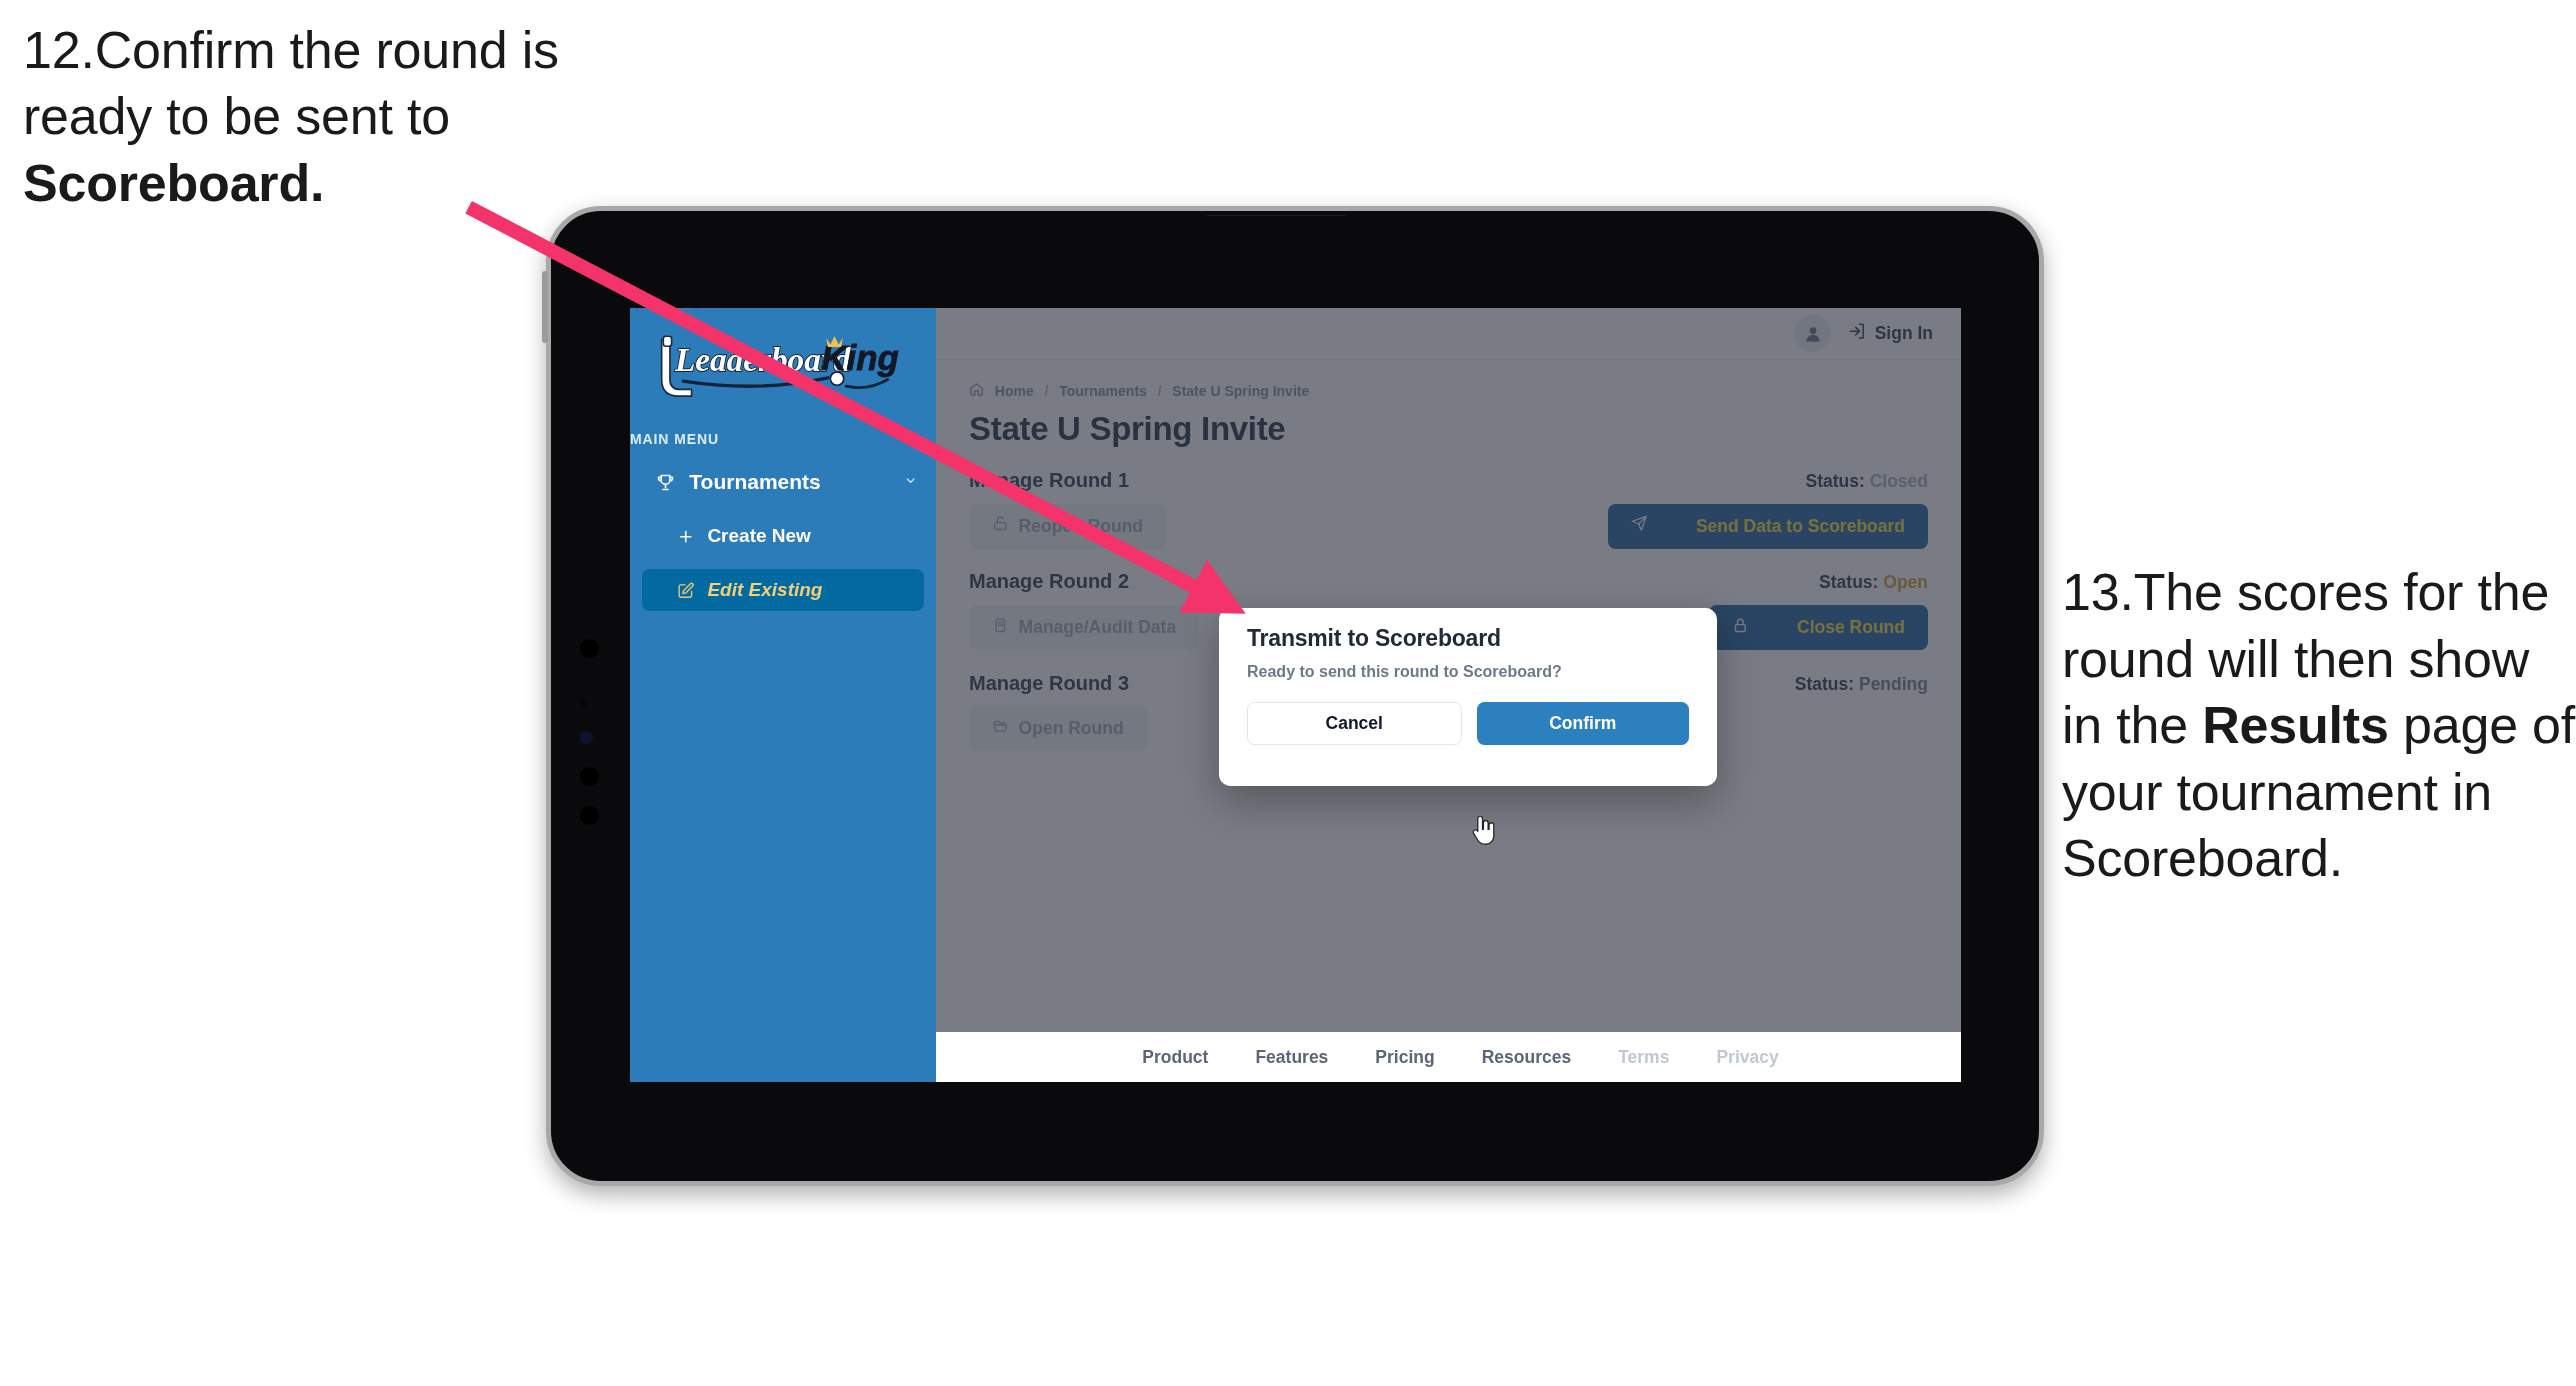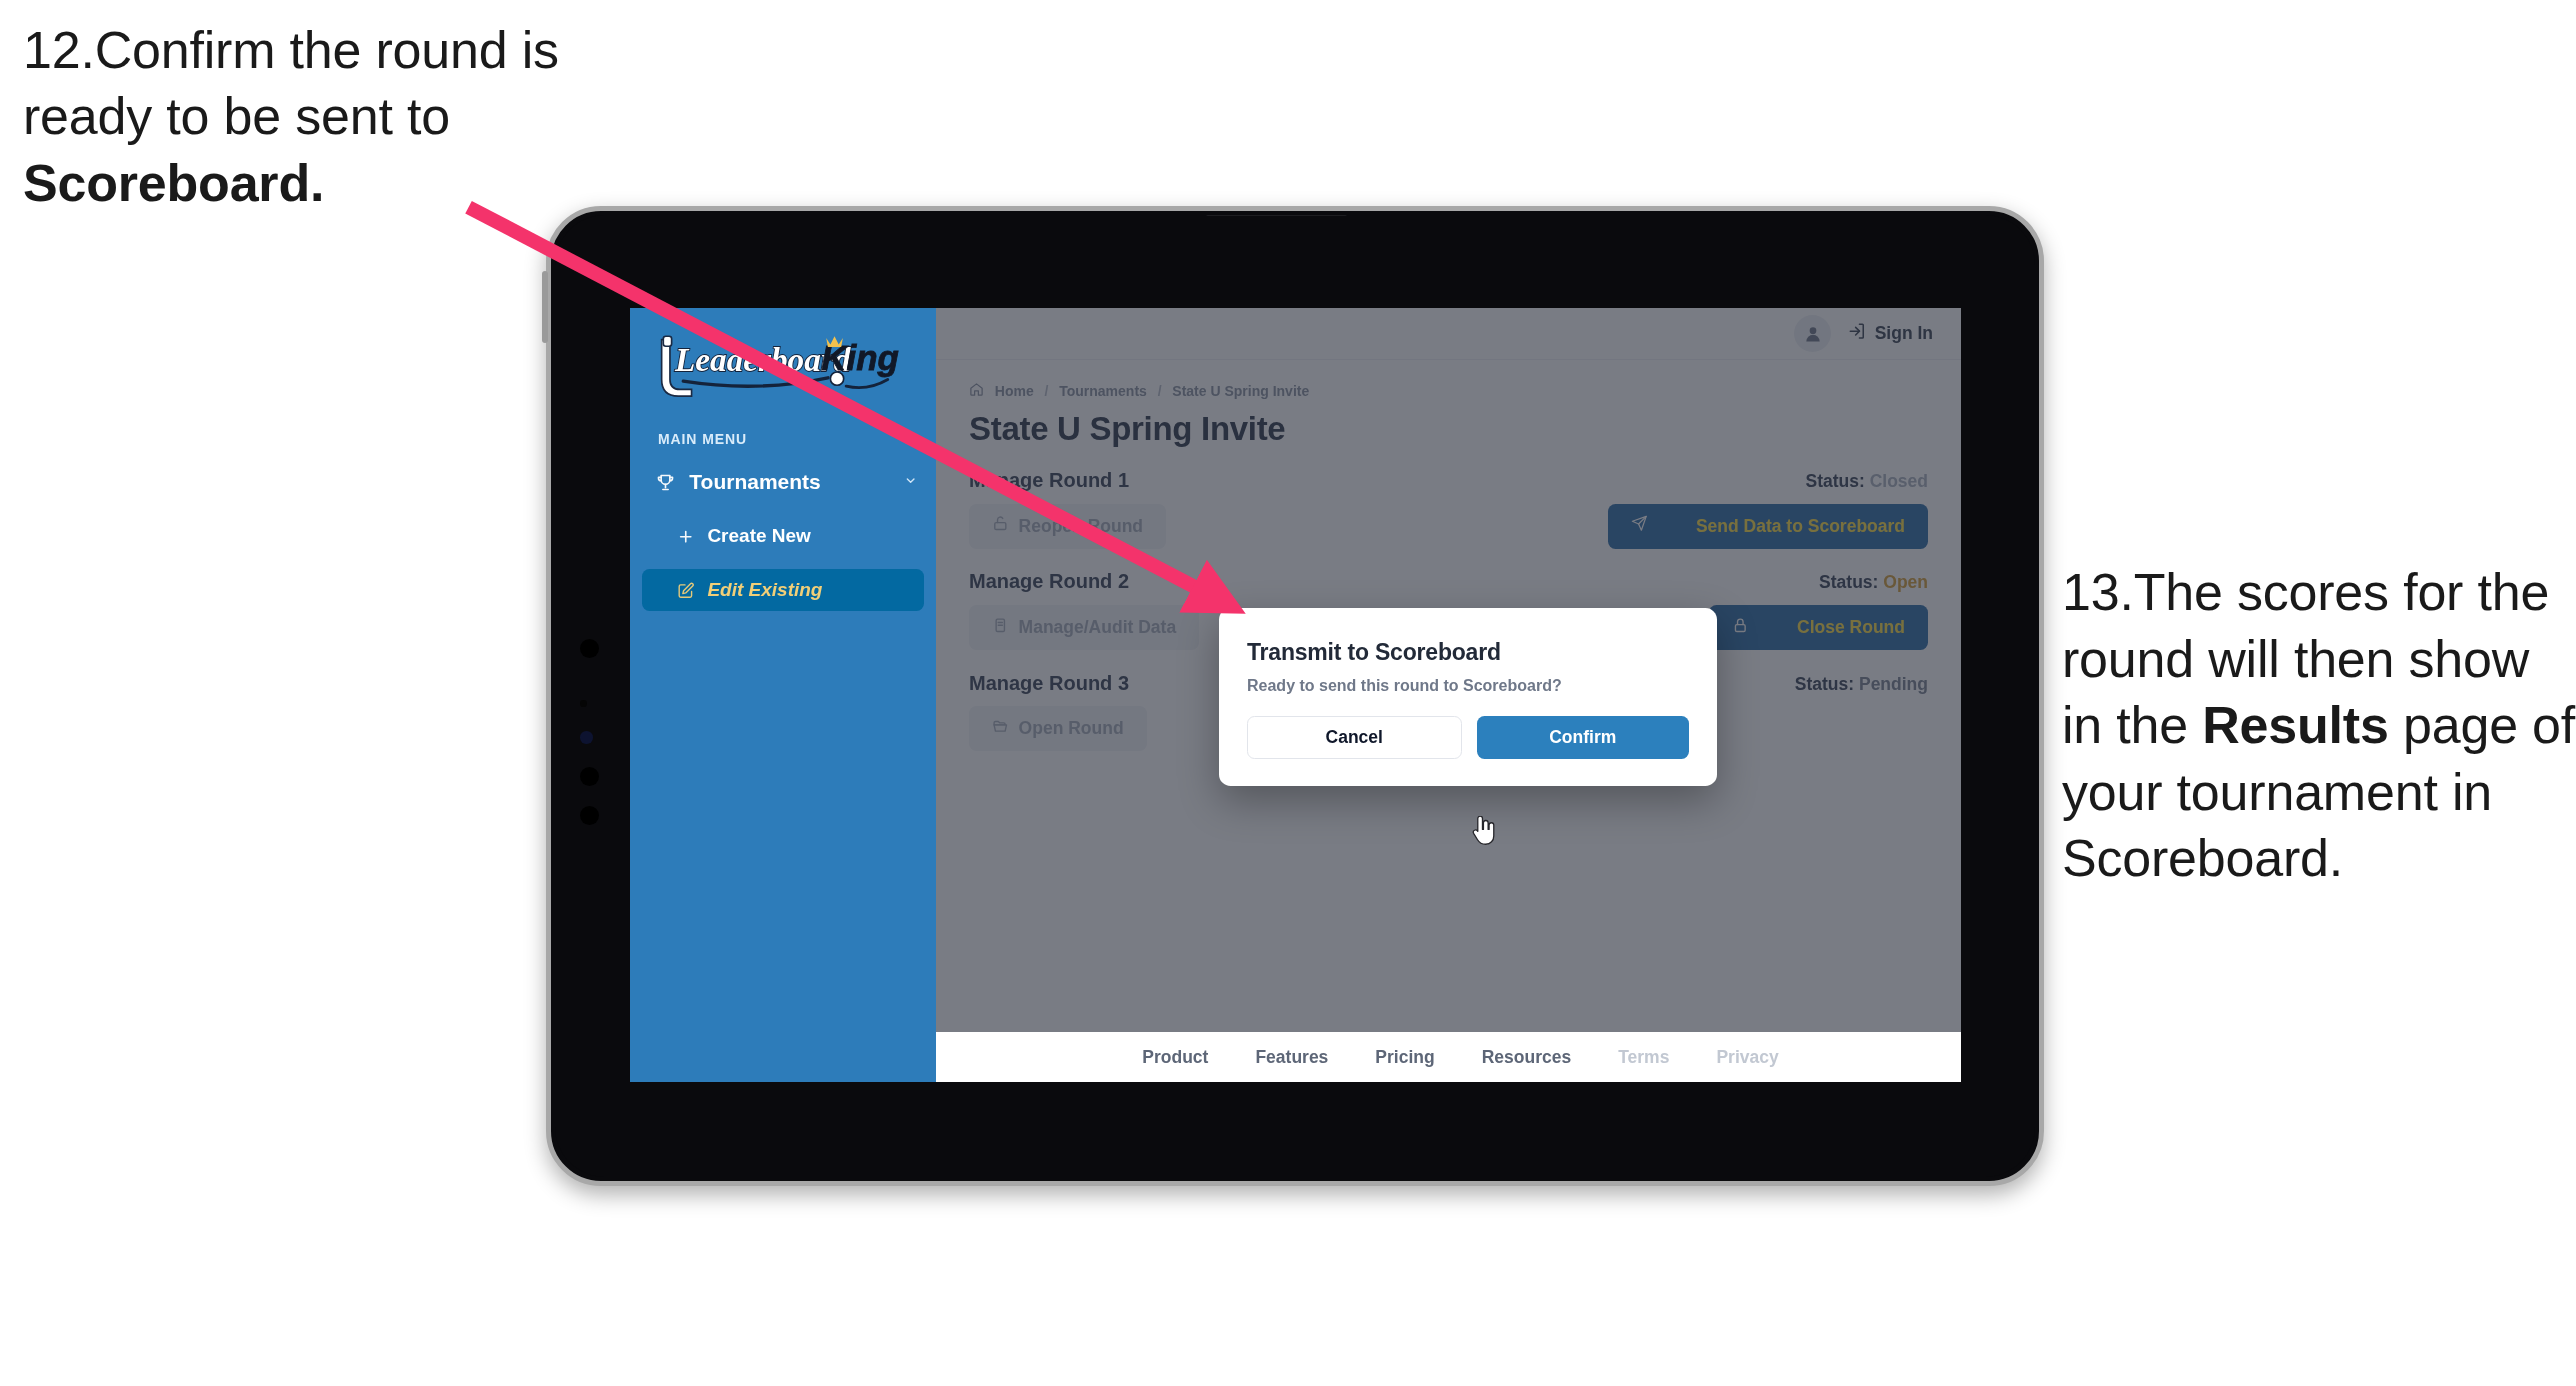--- a/index.html
+++ b/index.html
@@ -121,21 +121,20 @@
   }
   #logo {
     position: relative;
     margin: 23px 0 0 0;
     height: 80px;
     text-align: center;
   }
   #logo-svg { display: block; margin: 0 auto; }
   #menu-label {
     margin-top: 20px;
-    padding-left: 28px;
     font-size: 14px;
     font-weight: 700;
     letter-spacing: 0.9px;
     color: #d9ecfa;
   }
   .nav-row {
     display: flex;
     align-items: center;
     gap: 13.3px;
     padding: 0 20px 0 25px;
@@ -305,21 +304,21 @@
   #modal {
     position: absolute;
     left: 589px;
     top: 300px;
     width: 498px;
     height: 178px;
     background: #ffffff;
     border-radius: 11.6px;
     box-shadow: 0 15px 40px rgba(0,0,0,0.30);
     box-sizing: border-box;
-    padding: 31px 28px;
+    padding: 17px 28px;
   }
   #modal-title {
     font-size: 23px;
     font-weight: 800;
     color: #222a38;
     letter-spacing: -0.2px;
   }
   #modal-body {
     margin-top: 10.8px;
     font-size: 16px;

